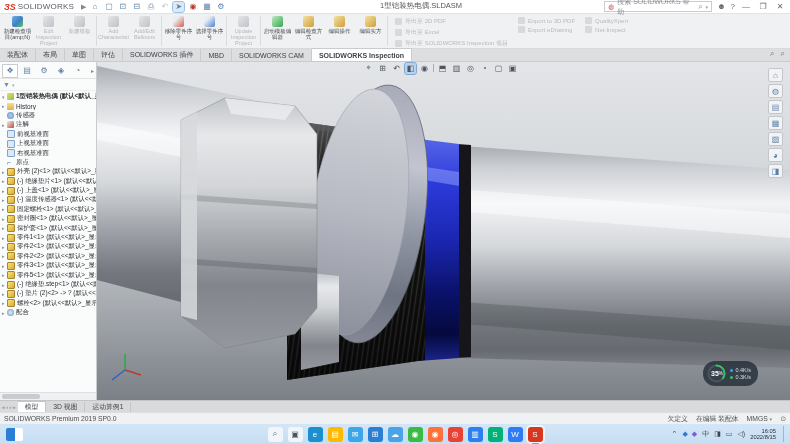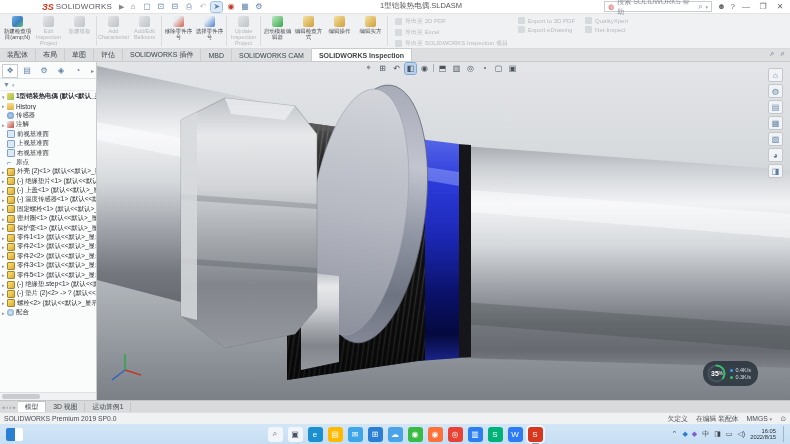--- a/index.html
+++ b/index.html
@@ -3,21 +3,21 @@
 <meta charset="utf-8">
 <style>
   html,body{margin:0;padding:0;}
   body{width:790px;height:444px;overflow:hidden;font-family:"Liberation Sans",sans-serif;background:#e9e9e9;
        -webkit-font-smoothing:antialiased;}
   .app{width:790px;height:444px;display:flex;flex-direction:column;}
 
   
   .titlebar{height:13px;background:#fff;display:flex;align-items:center;font-size:8px;color:#555;
             border-bottom:1px solid #e3e3e3;position:relative;flex:none;}
-  .brand{display:flex;align-items:center;gap:2px;padding:0 4px;margin-left:38px;}
+  .brand{display:flex;align-items:center;gap:2px;padding:0 4px;}
   .brand .ds{color:#d6371e;font-weight:bold;font-style:italic;font-size:9px;}
   .brand .sw{font-weight:normal;color:#565b63;font-size:8px;letter-spacing:.2px;}
   .flyout{color:#888;font-size:7px;margin:0 3px;}
   .qat{display:flex;align-items:center;gap:3px;}
   .qat .qbtn{width:11px;height:10px;display:flex;align-items:center;justify-content:center;font-size:8px;
              color:#5b7fa6;border-radius:2px;}
   .qat .qbtn.active{background:#dce9f7;outline:1px solid #9ec1e8;}
   .qat .qbtn.disabled{color:#c2c7cc;}
   .qat .qbtn.warm{color:#c0392b;}
   .title-text{position:absolute;left:380px;top:1px;font-size:7.5px;color:#555;}

